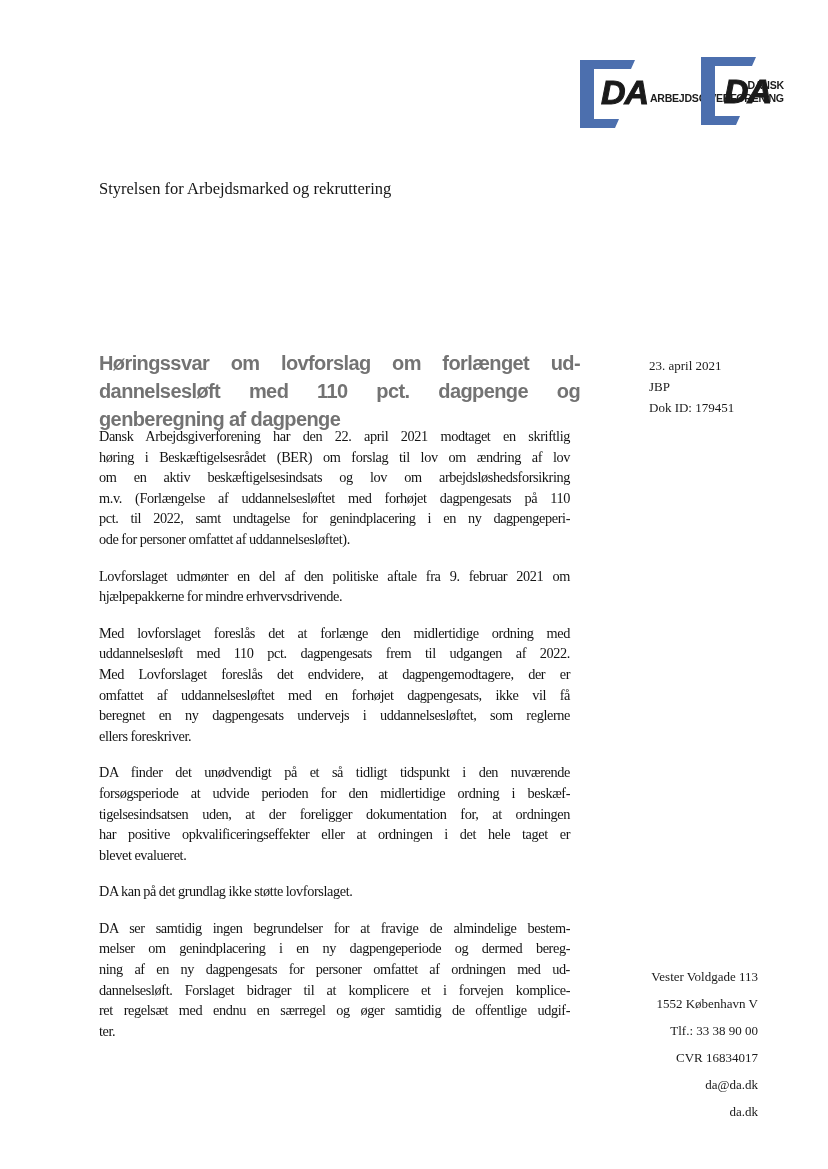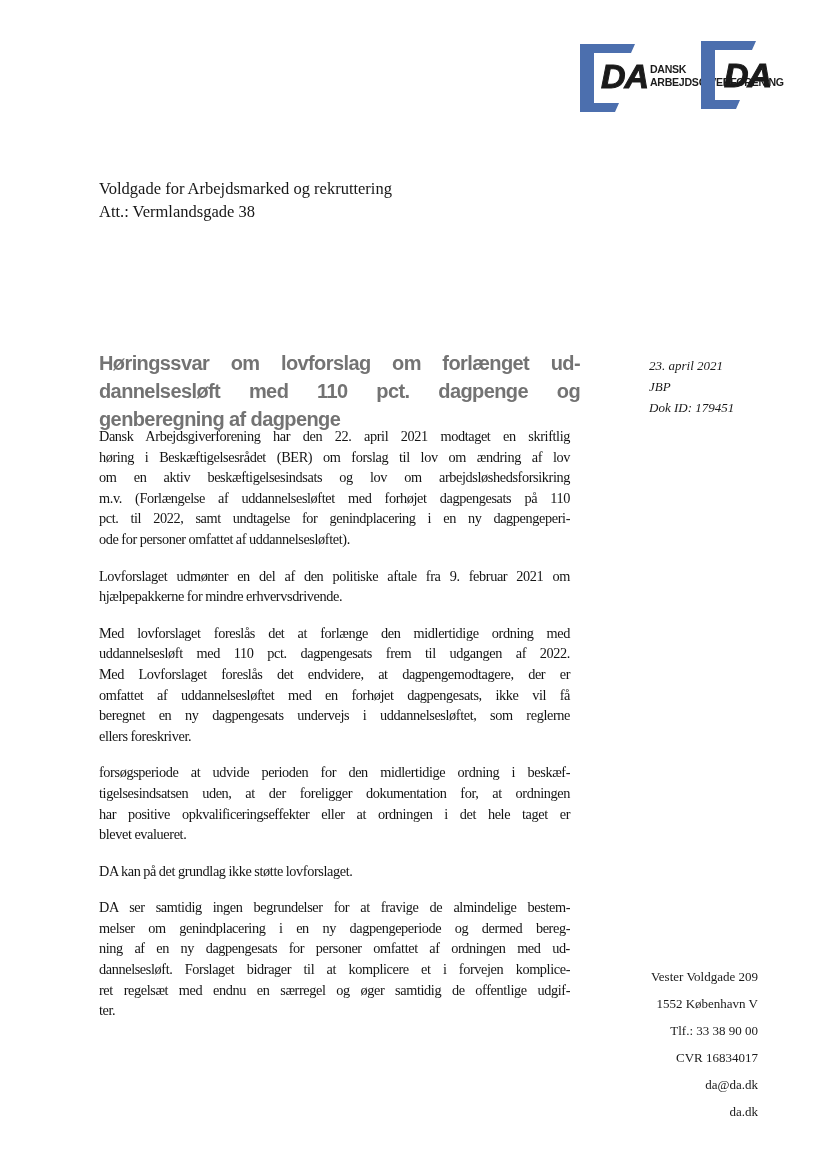--- a/index.html
+++ b/index.html
@@ -7,21 +7,21 @@
     position: relative;
     width: 828px;
     height: 1169px;
     background: #ffffff;
     overflow: hidden;
     font-family: "Liberation Serif", serif;
     color: #141414;
   }
 
   
-  .logo { position: absolute; left: 578px; top: 38px; width: 215px; height: 82px; }
+  .logo { position: absolute; left: 578px; top: 54px; width: 215px; height: 82px; text-align: right; }
   .bracket { position: absolute; }
   .bracket.b1 { left: 2px; top: 6px; width: 55px; height: 68px; }
   .bracket.b2 { left: 123px; top: 3px; width: 55px; height: 68px; z-index: 3; }
   .da-abbr {
     position: absolute;
     font-family: "Liberation Sans", sans-serif;
     font-weight: bold; font-style: italic;
     font-size: 34px; line-height: 34px;
     color: #1a1a1a;
     -webkit-text-stroke: 1px #1a1a1a;
@@ -53,21 +53,21 @@
     font-family: "Liberation Sans", sans-serif;
     font-weight: bold;
     font-size: 20px; line-height: 28px;
     letter-spacing: -0.6px;
     color: #737373;
   }
 
   
   .meta {
     position: absolute; left: 649px; top: 355px;
-    font-size: 13px; line-height: 21px; color: #1a1a1a; font-style: italic;
+    font-size: 13px; line-height: 21px; color: #1a1a1a;
   }
 
   
   .bodytext {
     position: absolute; left: 99px; top: 426px; width: 479px;
     font-size: 14.3px; line-height: 20.6px;
     letter-spacing: -0.4px; word-spacing: -0.3px;
     color: #141414;
   }
   .para { margin: 0 8px 16px 0; }
@@ -95,22 +95,21 @@
       <div>DANSK</div>
       <div>ARBEJDSGIVERFORENING</div>
     </div>
     <svg class="bracket b2" viewBox="0 0 55 68" xmlns="http://www.w3.org/2000/svg">
       <path d="M0 0 H55 L51 9 H14 V59 H39 L35 68 H0 Z" fill="#4c6fae"></path>
     </svg>
     <div class="da-abbr da2">DA</div>
   </div>
 
   <div class="recipient">
-    <div>Voldgade for Arbejdsmarked og rekruttering</div>
-    <div>Att.: Vermlandsgade 38</div>
+    <div>Styrelsen for Arbejdsmarked og rekruttering</div>
   </div>
 
   <div class="title">
     <div class="jline">Høringssvar om lovforslag om forlænget ud-</div>
     <div class="jline">dannelsesløft med 110 pct. dagpenge og</div>
     <div class="lline">genberegning af dagpenge</div>
   </div>
 
   <div class="meta">
     <div>23. april 2021</div>
@@ -133,40 +132,41 @@
     </div>
     <div class="para">
       <div class="jline">Med lovforslaget foreslås det at forlænge den midlertidige ordning med</div>
       <div class="jline">uddannelsesløft med 110 pct. dagpengesats frem til udgangen af 2022.</div>
       <div class="jline">Med Lovforslaget foreslås det endvidere, at dagpengemodtagere, der er</div>
       <div class="jline">omfattet af uddannelsesløftet med en forhøjet dagpengesats, ikke vil få</div>
       <div class="jline">beregnet en ny dagpengesats undervejs i uddannelsesløftet, som reglerne</div>
       <div class="lline">ellers foreskriver.</div>
     </div>
     <div class="para">
+      <div class="jline">DA finder det unødvendigt på et så tidligt tidspunkt i den nuværende</div>
       <div class="jline">forsøgsperiode at udvide perioden for den midlertidige ordning i beskæf-</div>
       <div class="jline">tigelsesindsatsen uden, at der foreligger dokumentation for, at ordningen</div>
       <div class="jline">har positive opkvalificeringseffekter eller at ordningen i det hele taget er</div>
       <div class="lline">blevet evalueret.</div>
     </div>
     <div class="para">
       <div class="lline">DA kan på det grundlag ikke støtte lovforslaget.</div>
     </div>
     <div class="para">
       <div class="jline">DA ser samtidig ingen begrundelser for at fravige de almindelige bestem-</div>
       <div class="jline">melser om genindplacering i en ny dagpengeperiode og dermed bereg-</div>
       <div class="jline">ning af en ny dagpengesats for personer omfattet af ordningen med ud-</div>
       <div class="jline">dannelsesløft. Forslaget bidrager til at komplicere et i forvejen komplice-</div>
       <div class="jline">ret regelsæt med endnu en særregel og øger samtidig de offentlige udgif-</div>
       <div class="lline">ter.</div>
     </div>
   </div>
 
   <div class="contact">
-    <div>Vester Voldgade 209</div>
+    <div>Vester Voldgade 113</div>
     <div>1552 København V</div>
     <div>Tlf.: 33 38 90 00</div>
     <div>CVR 16834017</div>
     <div>da@da.dk</div>
     <div>da.dk</div>
   </div>
 
 </div>
 
 </body></html>

